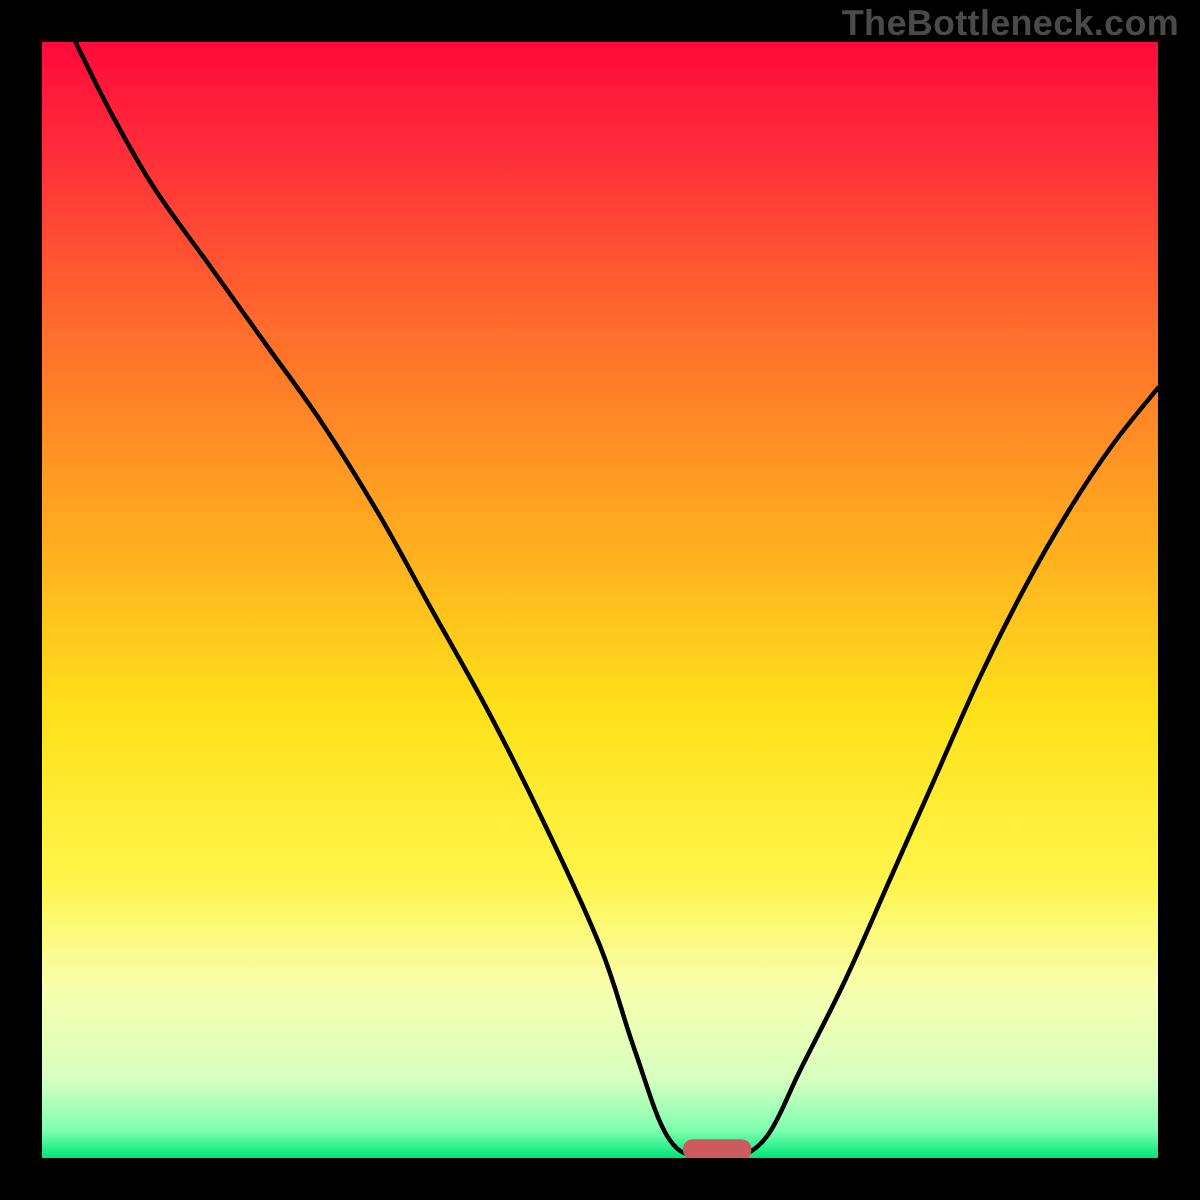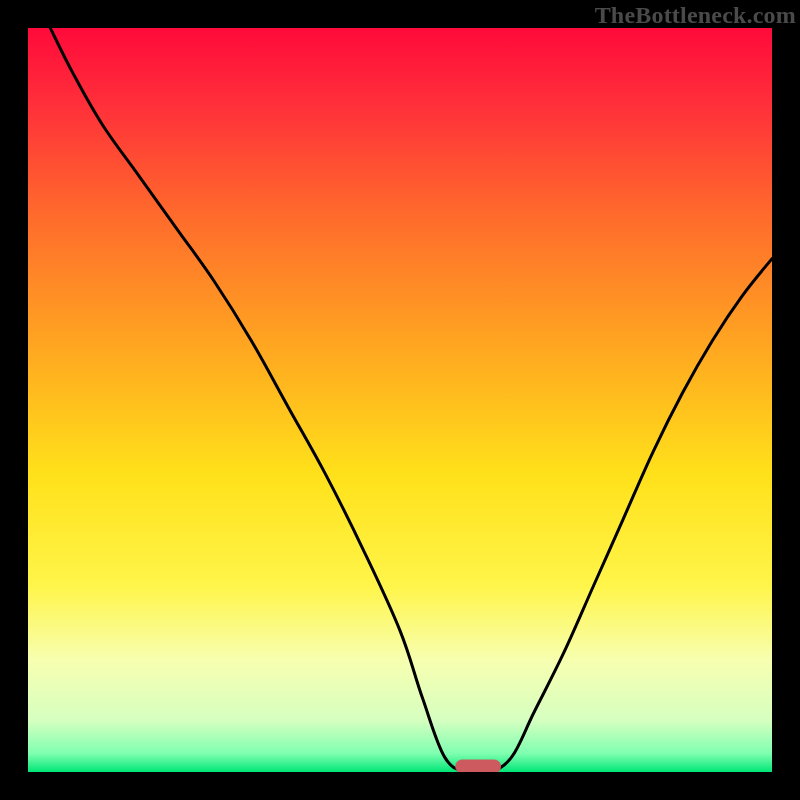--- a/index.html
+++ b/index.html
@@ -15,27 +15,26 @@
     position: absolute;
     left: 0;
     top: 0;
     width: 800px;
     height: 800px;
     background: #000;
   }
   .watermark {
     position: absolute;
     top: 2px;
-    right: 4px;
+    right: 14px;
     color: #4a4a4a;
     font-size: 24px;
     font-weight: 600;
     letter-spacing: 0.2px;
     user-select: none;
-    font-family: Liberation Serif, serif;
   }
   .plot {
     position: absolute;
     left: 28px;
     top: 28px;
     width: 744px;
     height: 744px;
   }
   svg { display: block; }
 </style>

